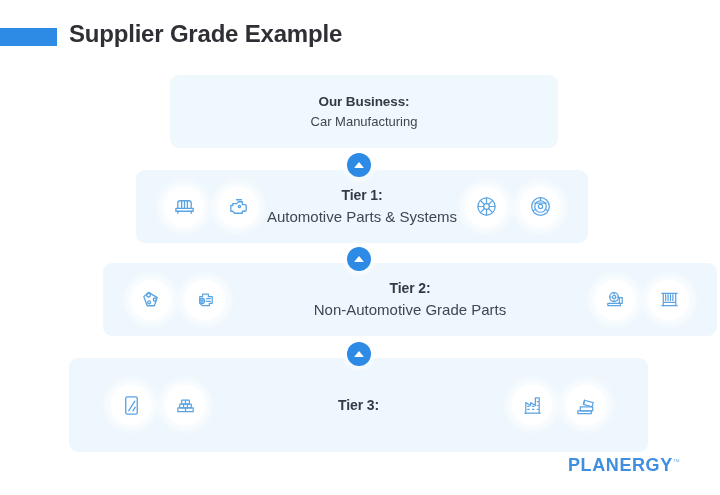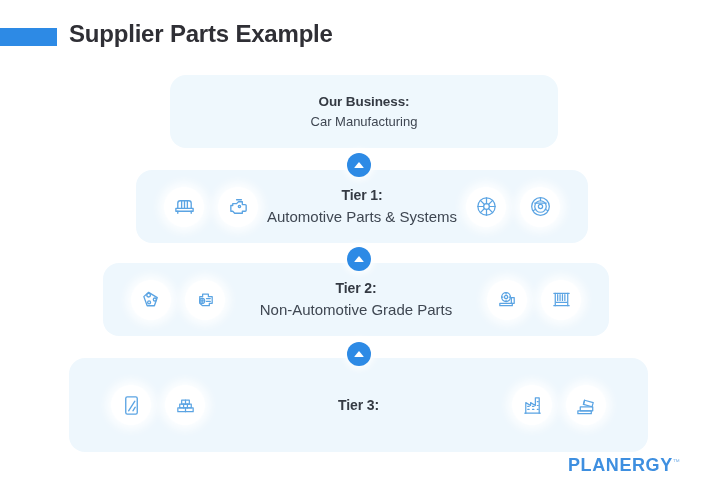--- a/index.html
+++ b/index.html
@@ -40,28 +40,28 @@
     font-weight: bold;
     color: #2f2f35;
     letter-spacing: -0.2px;
     white-space: nowrap;
   }
 
   
   .tier-row {
     position: absolute;
     background: #eef7fd;
-    border-radius: 16px;
+    border-radius: 9px;
     display: flex;
     align-items: center;
     justify-content: center;
   }
   #row-business { left: 170px; top: 75px;  width: 388px; height: 73px; background: #eff8fd; }
   #row-tier1    { left: 136px; top: 170px; width: 452px; height: 73px; }
-  #row-tier2    { left: 103px; top: 263px; width: 506px; height: 73px; }
+  #row-tier2    { left: 103px; top: 263px; width: 614px; height: 73px; }
   #row-tier3    { left: 69px;  top: 358px; width: 579px; height: 94px; }
 
   
   .tier-text {
     text-align: center;
     line-height: 1.35;
     z-index: 2;
   }
   .tier-title {
     font-size: 14px;
@@ -150,21 +150,21 @@
     vertical-align: super;
     color: #7fb4e8;
     letter-spacing: 0;
   }
 </style>
 </head>
 <body>
 
 <div id="header">
   <div id="accent-bar"></div>
-  <div id="page-title">Supplier Parts Example</div>
+  <div id="page-title">Supplier Grade Example</div>
 </div>
 
 <div class="tier-row" id="row-business">
   <div class="tier-text">
     <div class="tier-title">Our Business:</div>
     <div class="tier-sub">Car Manufacturing</div>
   </div>
 </div>
 
 <div class="connector" id="connector-1">

